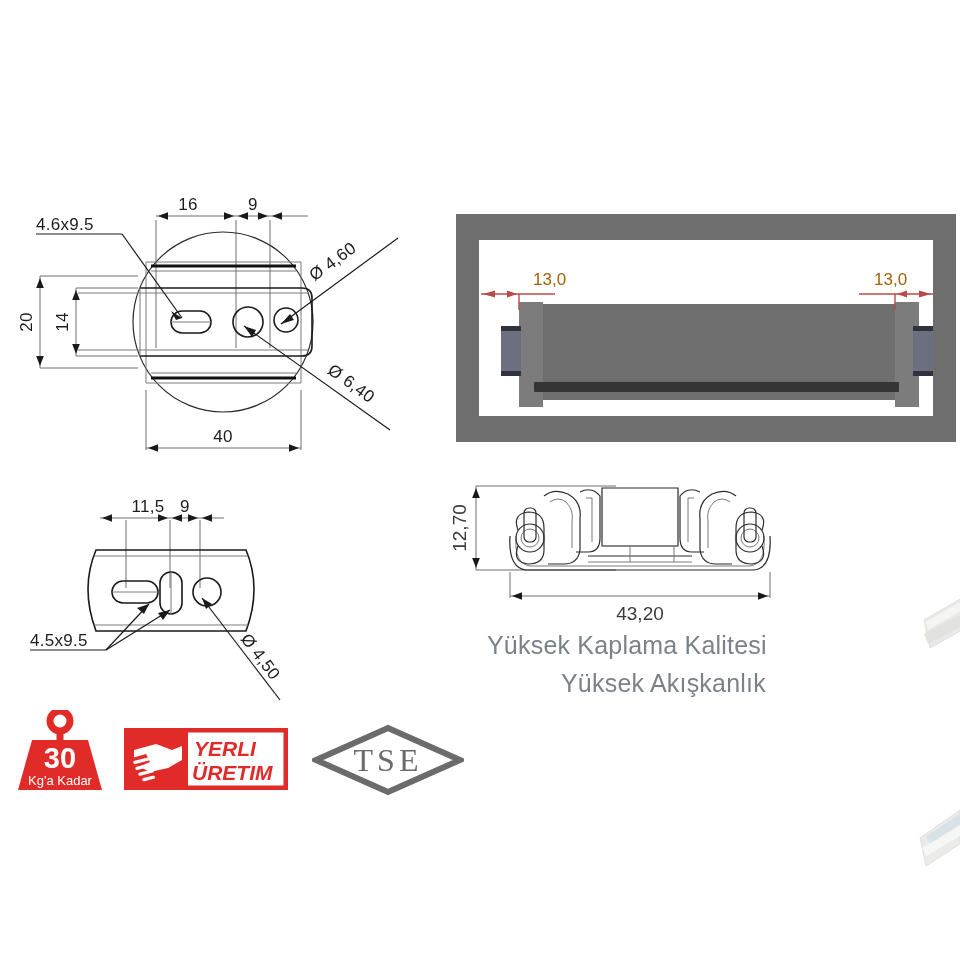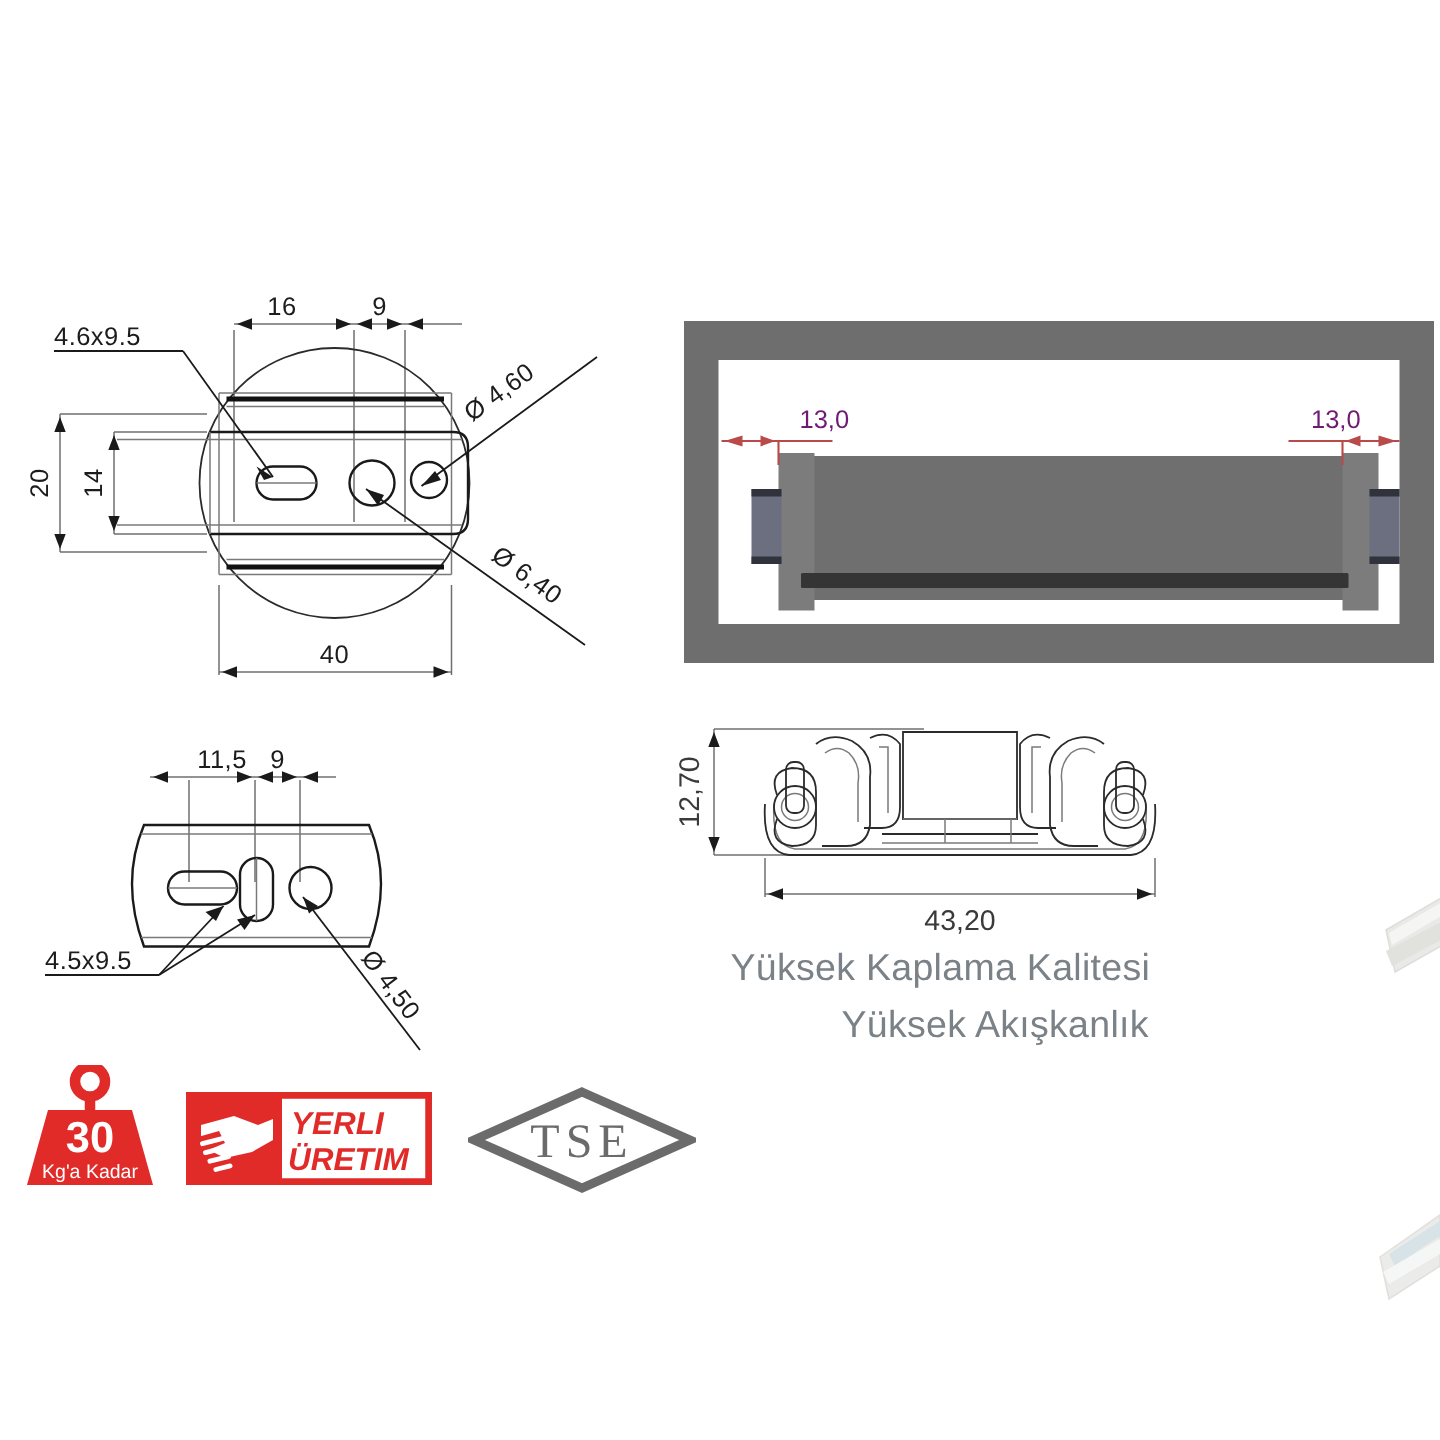--- a/index.html
+++ b/index.html
@@ -96,21 +96,21 @@
     border-top: 5px solid #30323c;
     border-bottom: 5px solid #30323c;
     box-sizing: border-box;
   }
   .roller.left  { left: 22px; }
   .roller.right { left: 434px; }
   .dim13 {
     position: absolute;
     font-family: "Liberation Sans", sans-serif;
     font-size: 17px;
-    color: #701a75;
+    color: #a16207;
     white-space: nowrap;
   }
   .dim13.left  { left: 54px;  top: 30px; }
   .dim13.right { left: 395px; top: 30px; }
 
   
   .caption {
     position: absolute;
     font-family: "Liberation Sans", sans-serif;
     font-size: 25px;

